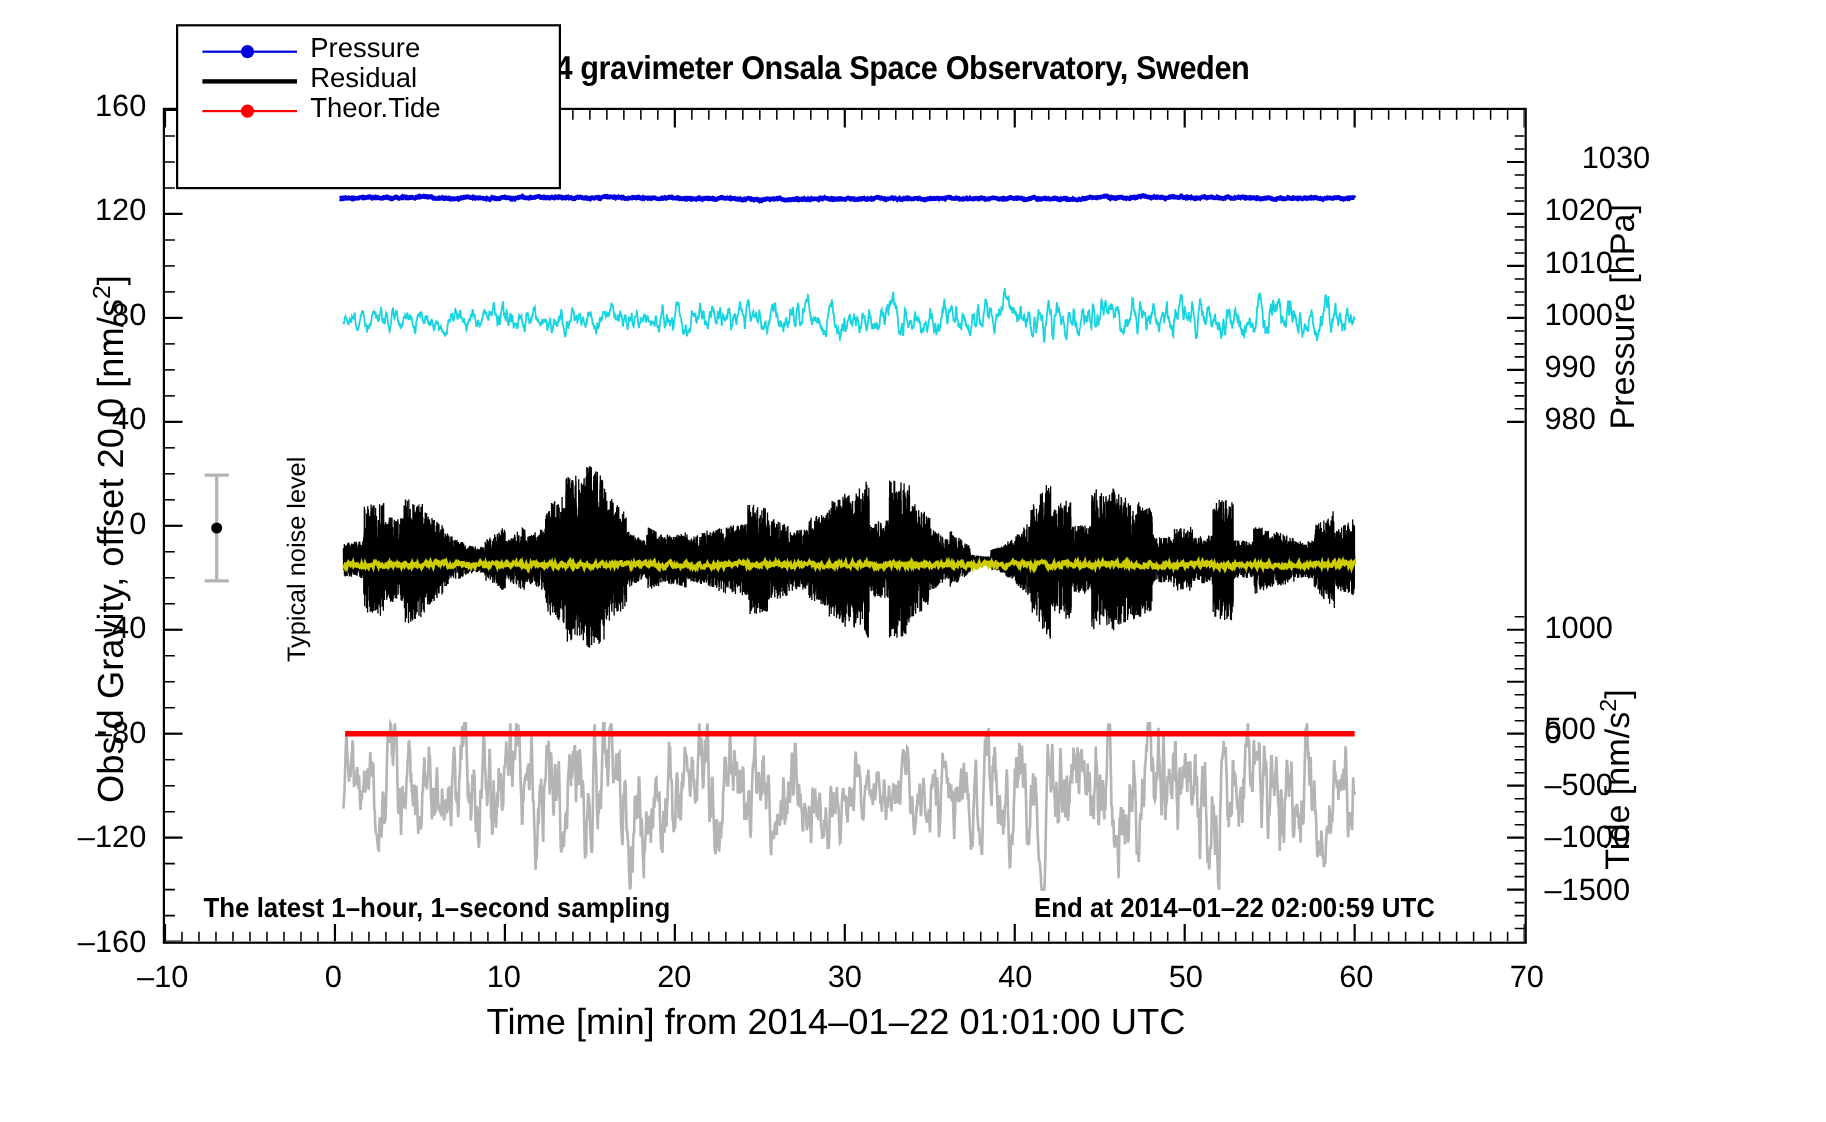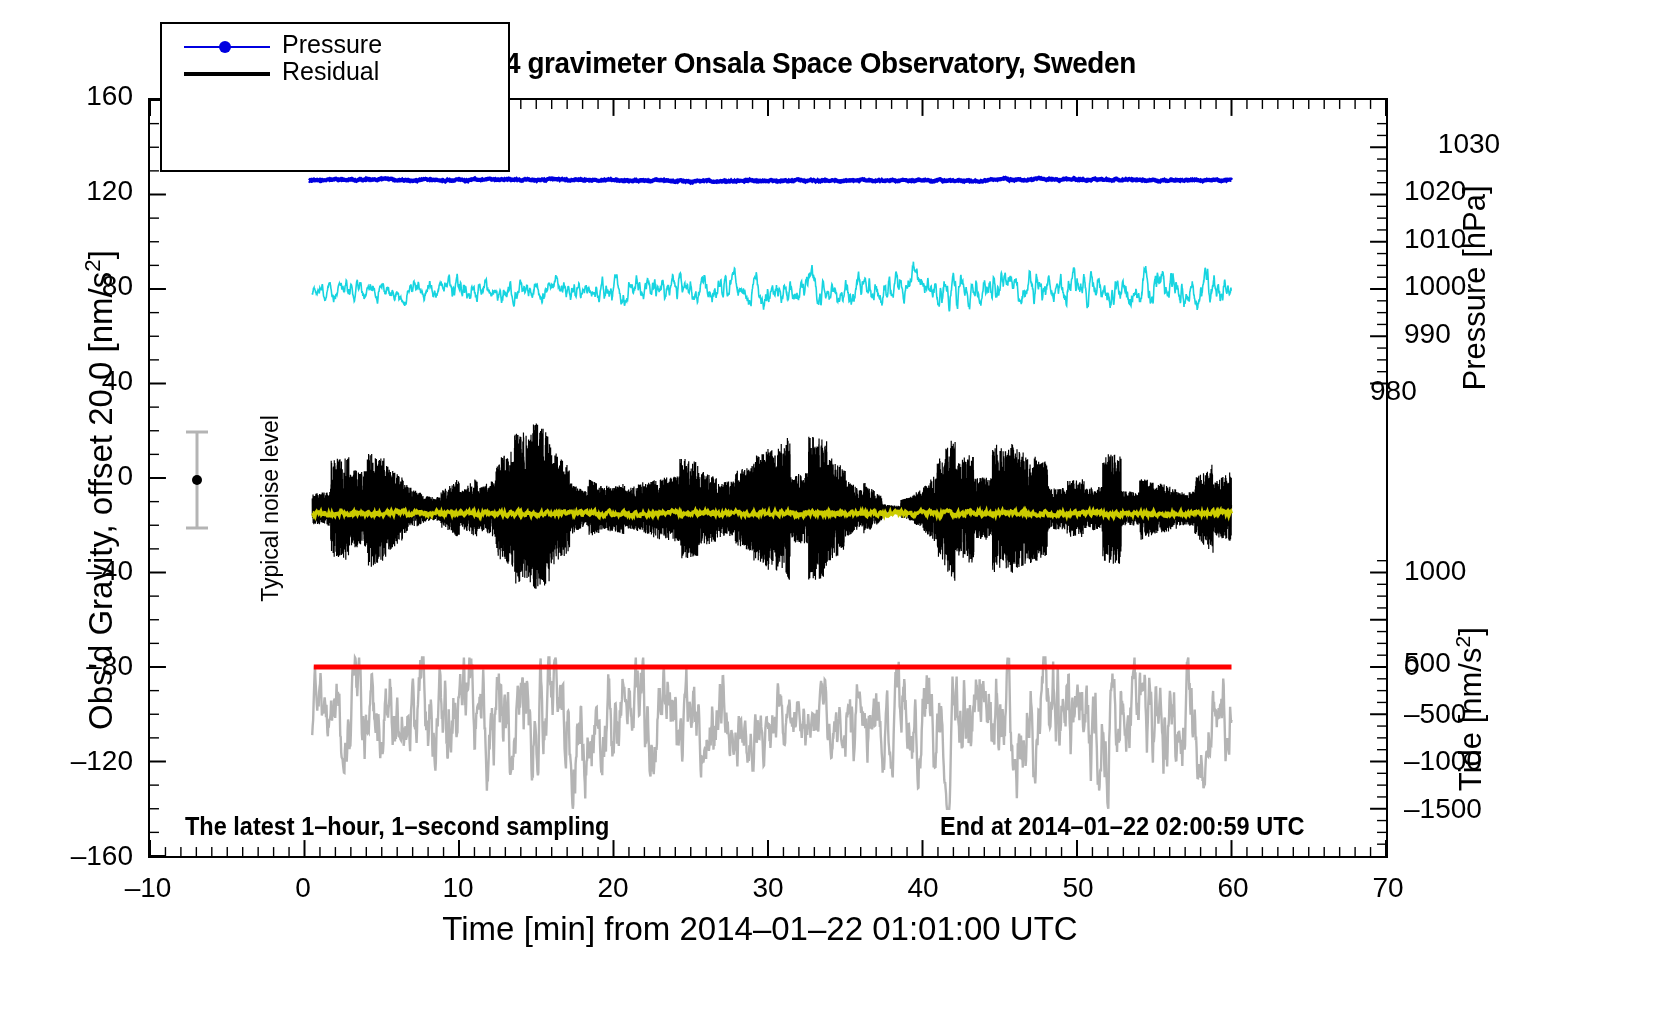--- a/index.html
+++ b/index.html
@@ -345,20 +345,27 @@
           <span class="dot" style="background: rgb(0, 0, 224);"></span>
         </span>
       <span class="legend-txt">Pressure</span>
     </div>
     <div class="legend-row">
       <span class="legend-sym">
           <span class="ln thick" style="background: rgb(0, 0, 0);"></span>
         </span>
       <span class="legend-txt">Residual</span>
     </div>
+    <div class="legend-row">
+      <span class="legend-sym">
+          <span class="ln" style="background: rgb(255, 0, 0);"></span>
+          <span class="dot" style="background: rgb(255, 0, 0);"></span>
+        </span>
+      <span class="legend-txt">Theor.Tide</span>
+    </div>
   </div>
 
   <svg id="noise-annot" viewBox="0 0 30 100" preserveAspectRatio="none">
     <line x1="15" y1="2" x2="15" y2="98" stroke="#B4B4B4" stroke-width="3"></line>
     <line x1="4" y1="2" x2="26" y2="2" stroke="#B4B4B4" stroke-width="3"></line>
     <line x1="4" y1="98" x2="26" y2="98" stroke="#B4B4B4" stroke-width="3"></line>
     <circle cx="15" cy="50" r="5" fill="#000000"></circle>
   </svg>
   <div id="noise-label">Typical noise level</div>
 
@@ -390,21 +397,21 @@
       <div class="tick-label tl-left" style="left: -12px; top: 460px; width: 145px;">0</div>
       <div class="tick-label tl-left" style="left: -12px; top: 555px; width: 145px;">–40</div>
       <div class="tick-label tl-left" style="left: -12px; top: 650px; width: 145px;">–80</div>
       <div class="tick-label tl-left" style="left: -12px; top: 745px; width: 145px;">–120</div>
       <div class="tick-label tl-left" style="left: -12px; top: 840px; width: 145px;">–160</div>
       <div class="tick-label tl-right" style="left: 1404px; top: 127.5px; width: 130px; text-align: center;">1030</div>
       <div class="tick-label tl-right" style="left: 1404px; top: 175px; width: 130px;">1020</div>
       <div class="tick-label tl-right" style="left: 1404px; top: 222.5px; width: 130px;">1010</div>
       <div class="tick-label tl-right" style="left: 1404px; top: 270px; width: 130px;">1000</div>
       <div class="tick-label tl-right" style="left: 1404px; top: 317.5px; width: 130px;">990</div>
-      <div class="tick-label tl-right" style="left: 1370px; top: 365px; width: 130px; margin-top: 10px;">980</div>
+      <div class="tick-label tl-right" style="left: 1404px; top: 365px; width: 130px;">980</div>
       <div class="tick-label tl-right" style="left: 1404px; top: 555px; width: 140px;">1000</div>
       <div class="tick-label tl-right" style="left: 1404px; top: 602.5px; width: 140px; margin-top: 44px;">500</div>
       <div class="tick-label tl-right" style="left: 1404px; top: 650px; width: 140px;">0</div>
       <div class="tick-label tl-right" style="left: 1404px; top: 697.5px; width: 140px;">–500</div>
       <div class="tick-label tl-right" style="left: 1404px; top: 745px; width: 140px;">–1000</div>
       <div class="tick-label tl-right" style="left: 1404px; top: 792.5px; width: 140px;">–1500</div>
     </div>
 
 </div>
 

